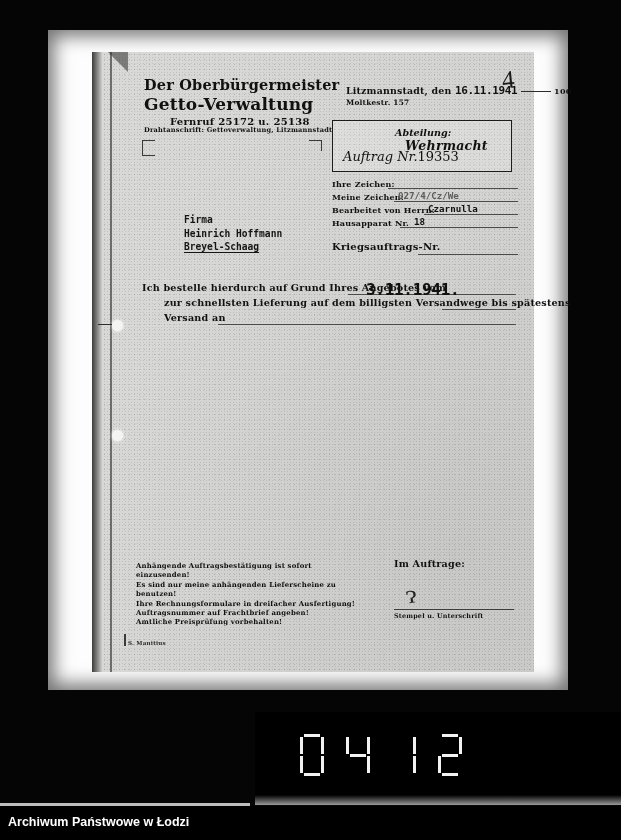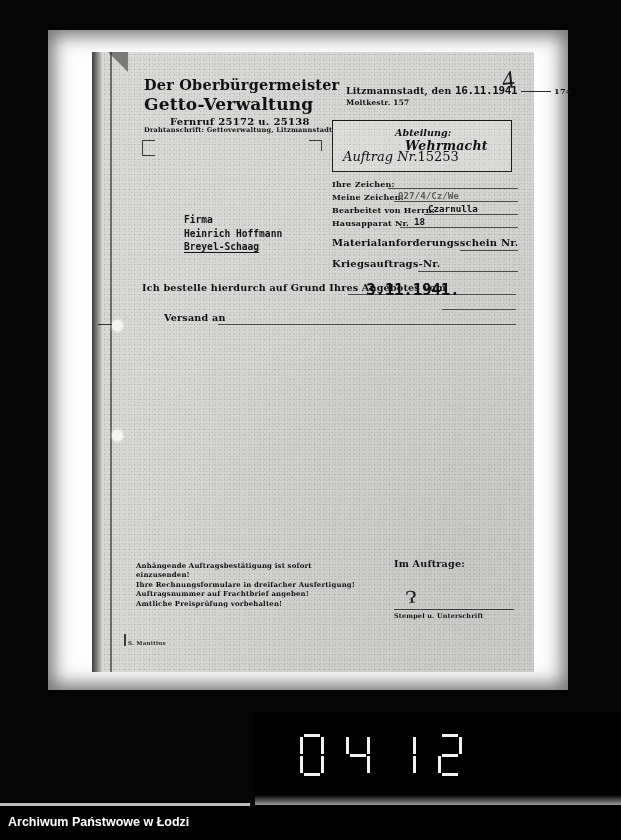--- a/index.html
+++ b/index.html
@@ -178,21 +178,21 @@
       <div id="hdr">
         <div id="org1" class="fraktur">Der Oberbürgermeister</div>
         <div id="org2" class="fraktur">Getto-Verwaltung</div>
         <div id="tel" class="fraktur">Fernruf 25172 u. 25138</div>
         <div id="wire" class="fraktur">Drahtanschrift: Gettoverwaltung, Litzmannstadt</div>
 
         <div id="place-line" class="fraktur">
           <span>Litzmannstadt, den</span>
           <span class="date">16.11.1941</span>
           <span class="rule"></span>
-          <span class="yr">174</span>
+          <span class="yr">100</span>
         </div>
         <div id="street" class="fraktur">Moltkestr. 157</div>
         <div id="pagenum">4</div>
       </div>
 
       <div id="addr-box">
         <div class="cmark tl"></div>
         <div class="cmark tr"></div>
         <div class="cmark bl"></div>
         <div id="addr" class="typed">
@@ -201,21 +201,21 @@
           <div class="u">Breyel-Schaag</div>
         </div>
       </div>
 
       <div id="obox">
         <div class="l1">
           <span>Abteilung:</span>
           <b>Wehrmacht</b>
         </div>
         <div class="l2">
-          <span style="font-style:italic">Auftrag Nr.</span><span>15253</span>
+          <span style="font-style:italic">Auftrag Nr.</span><span>19353</span>
         </div>
       </div>
 
       <div id="refs">
         <div class="ref">
           <span class="lab fraktur">Ihre Zeichen:</span>
           <span class="line" style="left:56px;width:130px;"></span>
           <span class="val" style="left:62px;"></span>
         </div>
         <div class="ref faint">
@@ -227,51 +227,48 @@
           <span class="lab fraktur">Bearbeitet von Herrn:</span>
           <span class="line" style="left:92px;width:94px;"></span>
           <span class="val" style="left:96px;">Czarnulla</span>
         </div>
         <div class="ref">
           <span class="lab fraktur">Hausapparat Nr.</span>
           <span class="line" style="left:68px;width:118px;"></span>
           <span class="val" style="left:82px;">18</span>
         </div>
         <div style="height:6px"></div>
-        <div class="ref big">
-          <span class="lab fraktur">Materialanforderungsschein Nr.</span>
-          <span class="line" style="left:128px;width:58px;"></span>
-          <span class="val" style="left:132px;"></span>
-        </div>
         <div style="height:4px"></div>
         <div class="ref big">
           <span class="lab fraktur">Kriegsauftrags-Nr.</span>
           <span class="line" style="left:86px;width:100px;"></span>
           <span class="val" style="left:90px;"></span>
         </div>
       </div>
 
       <div id="body-lines">
         <div class="bl">
           <span class="t fraktur">Ich bestelle hierdurch auf Grund Ihres Angebotes vom</span>
           <span class="line" style="left:206px;width:168px;"></span>
           <span class="dval" style="left:224px;">3.11.1941.</span>
         </div>
         <div class="bl">
+          <span class="t2 fraktur">zur schnellsten Lieferung auf dem billigsten Versandwege bis spätestens</span>
           <span class="line" style="left:300px;width:74px;"></span>
         </div>
         <div class="bl">
           <span class="t2 fraktur">Versand an</span>
           <span class="line" style="left:76px;width:298px;"></span>
         </div>
       </div>
 
 
       <div id="notes" class="fraktur">
         <div>Anhängende Auftragsbestätigung ist sofort einzusenden!</div>
+        <div>Es sind nur meine anhängenden Lieferscheine zu benutzen!</div>
         <div>Ihre Rechnungsformulare in dreifacher Ausfertigung!</div>
         <div>Auftragsnummer auf Frachtbrief angeben!</div>
         <div>Amtliche Preisprüfung vorbehalten!</div>
       </div>
 
       <div id="sign">
         <div class="ia fraktur">Im Auftrage:</div>
         <div class="sig">ɂ</div>
         <div class="srule"></div>
         <div class="scap fraktur">Stempel u. Unterschrift</div>

